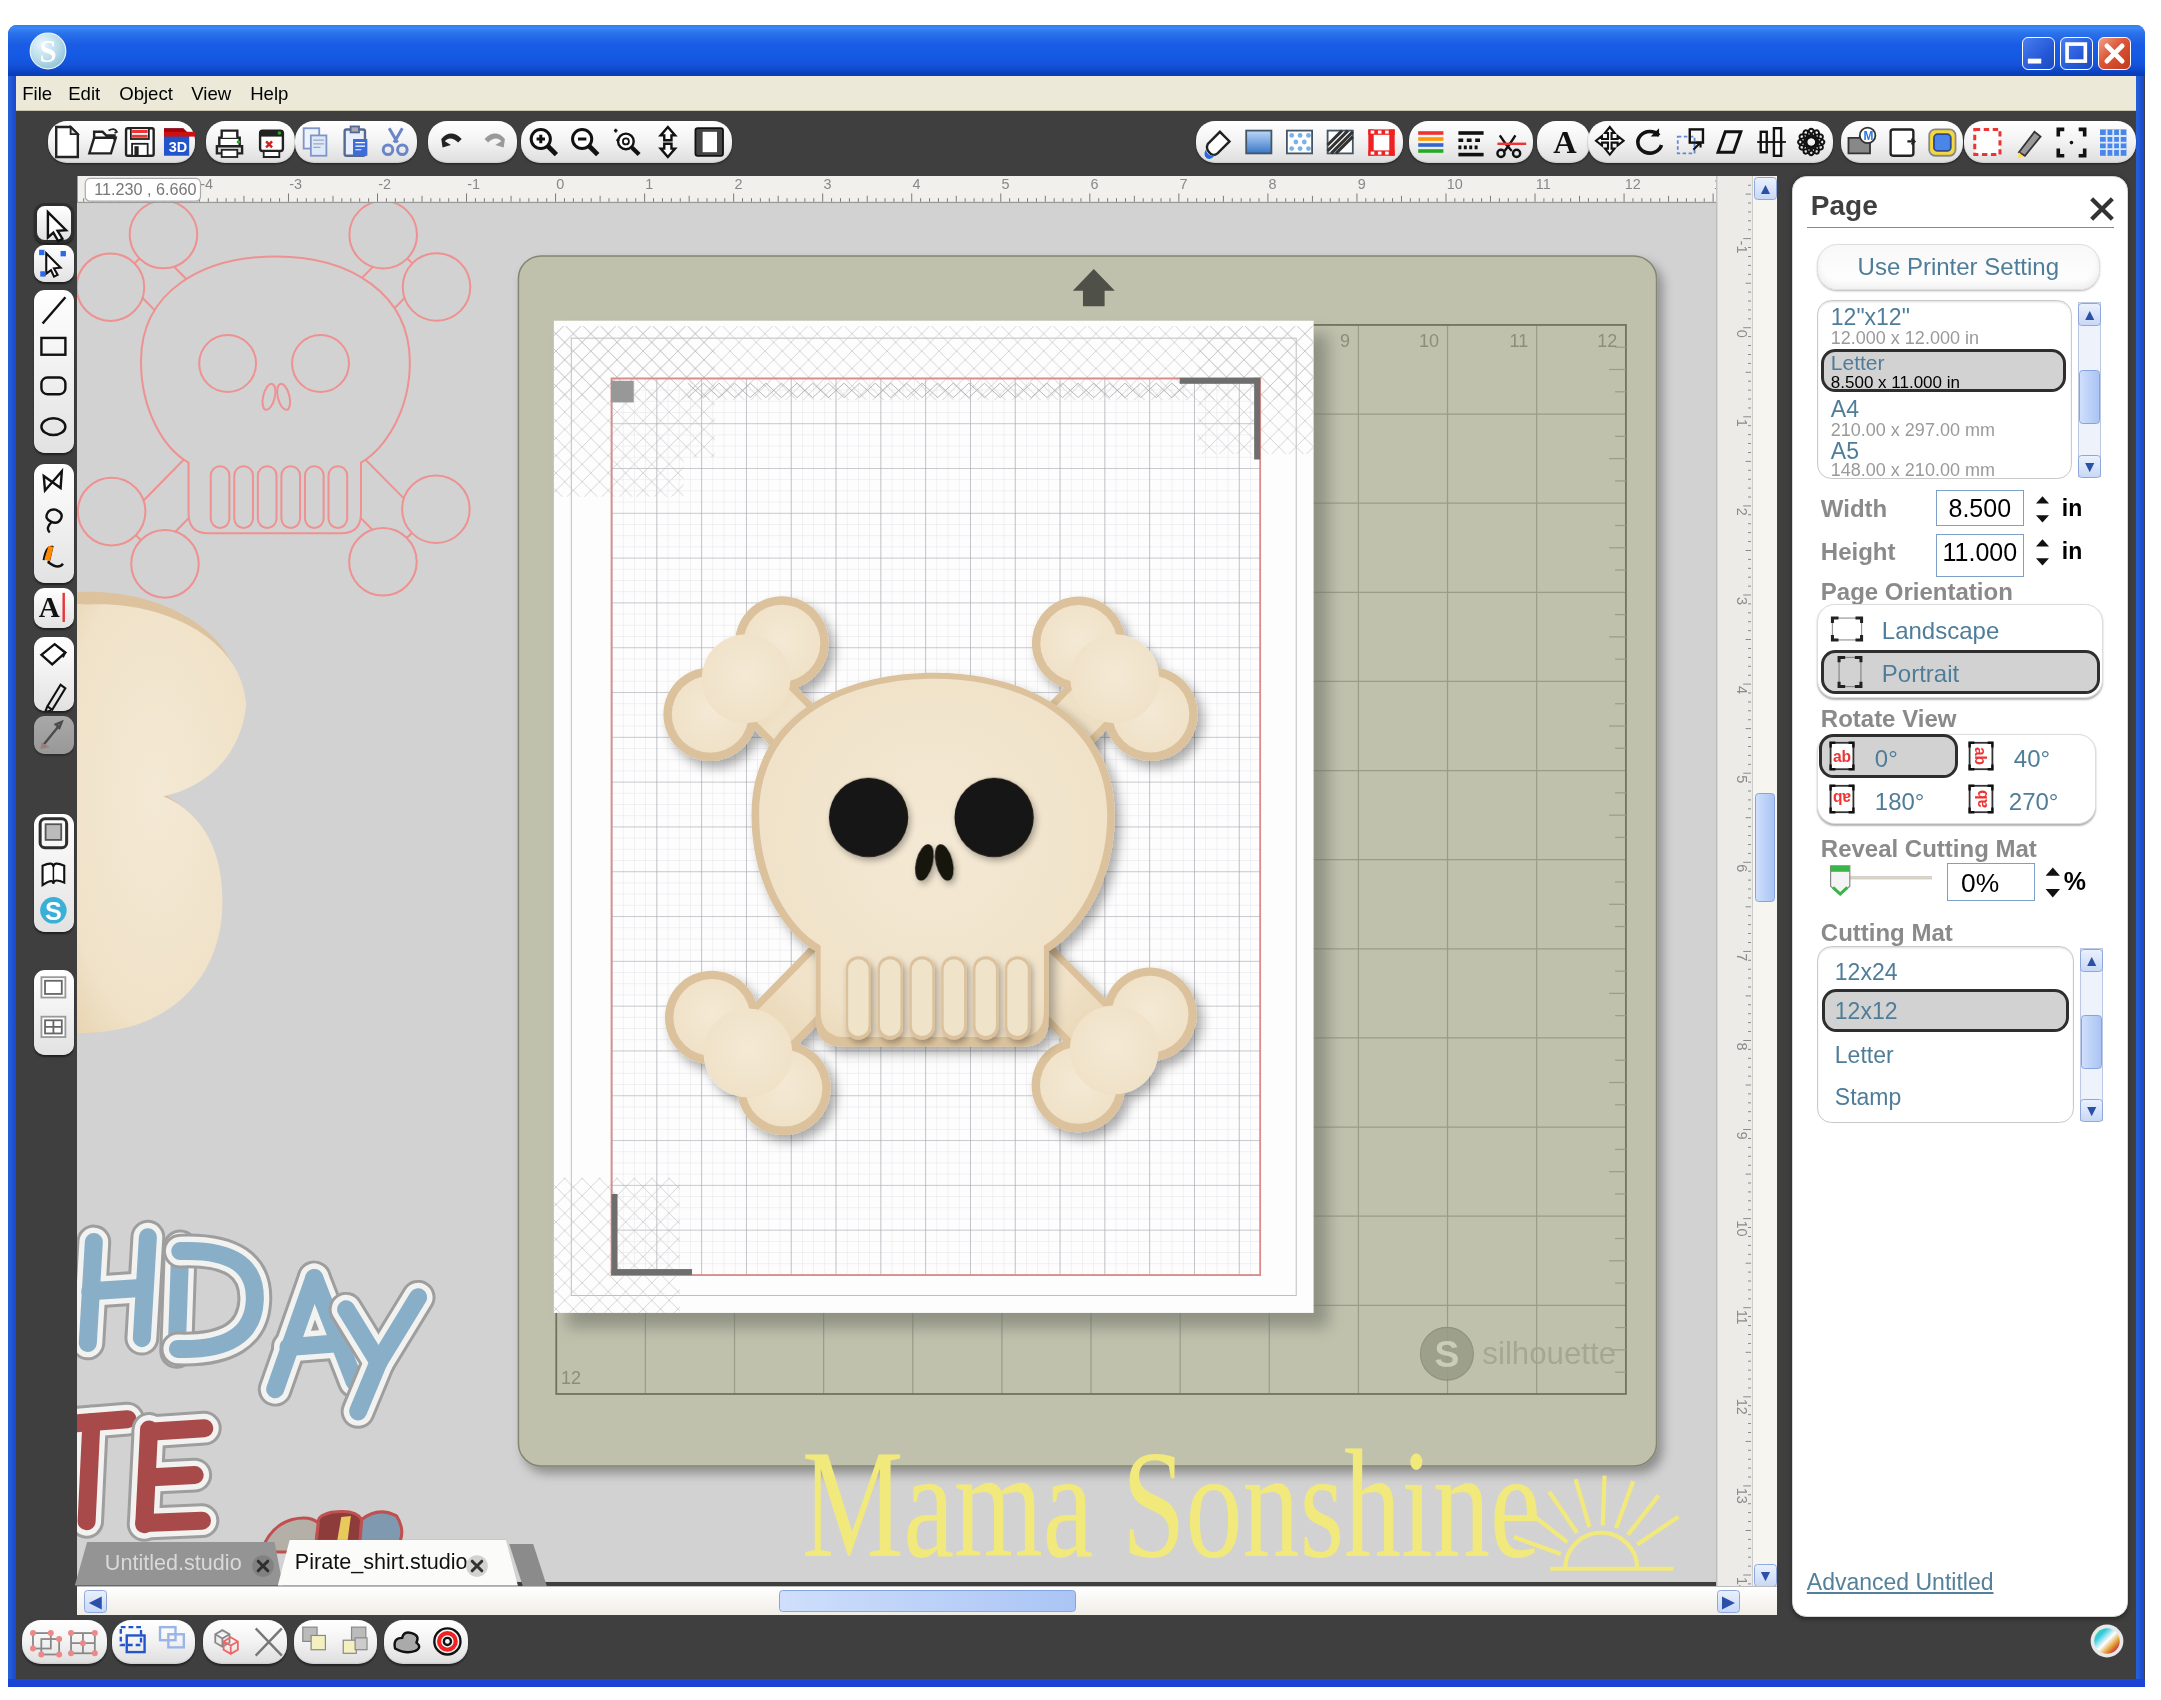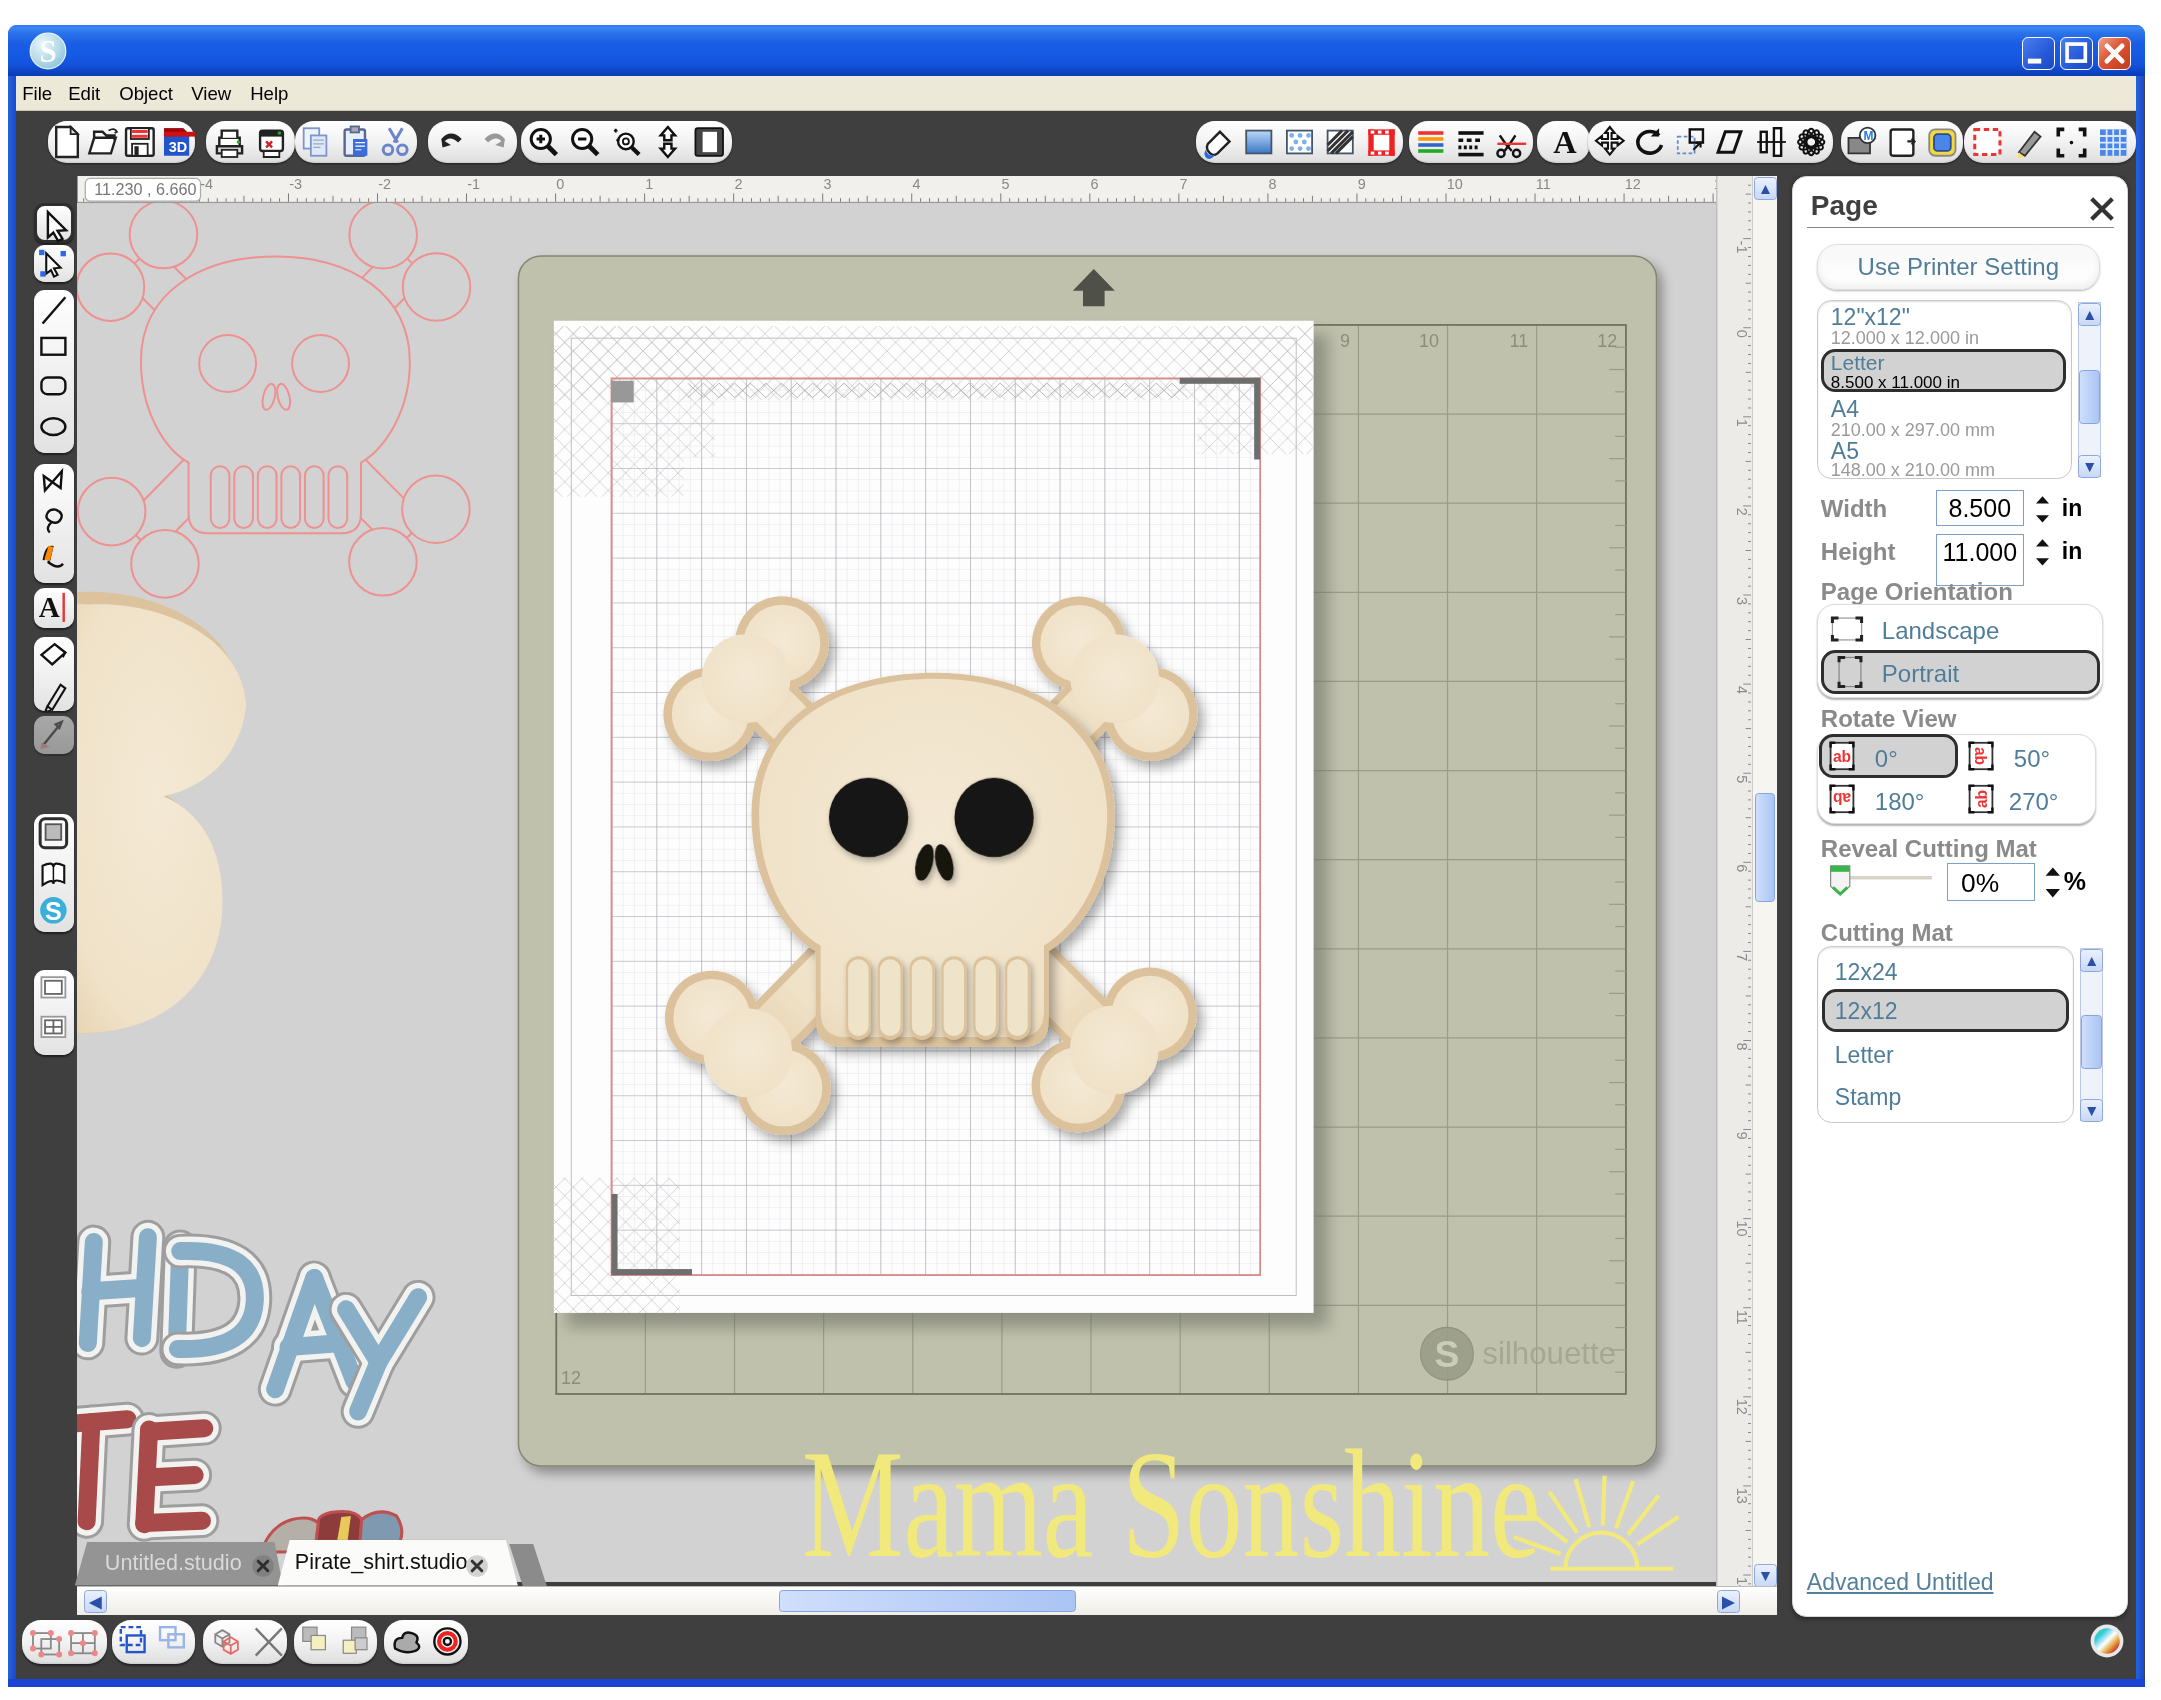--- a/index.html
+++ b/index.html
@@ -1288,21 +1288,21 @@
         <div class="sbbtn" style="top:152px;left:-0.6px">▼</div>
       </div>
       <div class="abs" style="left:28px;top:318px;font-size:24px;"><span class="graylab">Width</span></div>
       <div class="abs" style="left:143px;top:313px;width:88px;height:36px;border:1.2px solid #7ea0c8;background:#fff;font-size:25px;text-align:center;padding-top:3.6px">8.500</div>
       <svg class="abs" style="left:240px;top:317px" width="19" height="32" viewBox="0 0 32 54">
         <path d="M16 4 L27 16 L5 16 Z" fill="#111"></path>
         <path d="M16 48 L27 36 L5 36 Z" fill="#111"></path>
       </svg>
       <div class="abs" style="left:269px;top:318px;font-size:23px;font-weight:bold">in</div>
       <div class="abs" style="left:28px;top:361px;font-size:24px"><span class="graylab">Height</span></div>
-      <div class="abs" style="left:143px;top:357px;width:88px;height:52px;border:1.2px solid #7ea0c8;background:#fff;font-size:25px;text-align:center;padding-top:3.6px">11.000</div>
+      <div class="abs" style="left:143px;top:357px;width:88px;height:43px;border:1.2px solid #7ea0c8;background:#fff;font-size:25px;text-align:center;padding-top:3.6px">11.000</div>
       <svg class="abs" style="left:240px;top:360px" width="19" height="32" viewBox="0 0 32 54">
         <path d="M16 4 L27 16 L5 16 Z" fill="#111"></path>
         <path d="M16 48 L27 36 L5 36 Z" fill="#111"></path>
       </svg>
       <div class="abs" style="left:269px;top:361px;font-size:23px;font-weight:bold">in</div>
       <div class="abs" style="left:28px;top:401px;font-size:24px"><span class="graylab">Page Orientation</span></div>
       <div class="abs" style="left:24px;top:427px;width:286px;height:94px;border-radius:18px;background:#fff;border:1.2px solid #ddd;box-shadow:0 1.2px 1.8px rgba(0,0,0,0.3)"></div>
       <svg class="abs" style="left:37px;top:435px" width="34" height="34" viewBox="0 0 56 56">
         <rect x="4" y="10" width="48" height="36" fill="#fff" stroke="#999" stroke-width="2"></rect>
         <path d="M4 18 v-8 h10 M42 10 h10 v8 M4 38 v8 h10 M42 46 h10 v-8" stroke="#222" stroke-width="5" fill="none"></path>
@@ -1321,21 +1321,21 @@
         <rect x="6" y="6" width="38" height="44" fill="#fff" stroke="#333" stroke-width="3"></rect>
         <path d="M6 14 v-8 h8 M36 6 h8 v8 M6 42 v8 h8 M36 50 h8 v-8" stroke="#111" stroke-width="4" fill="none"></path>
         <text x="25" y="38" font-size="26" font-weight="bold" fill="#e33" text-anchor="middle" transform="rotate(0 25 28)" font-family="Liberation Sans">ab</text>
       </svg>
       <div class="abs" style="left:82px;top:568px;font-size:24px;z-index:3"><span class="steel">0°</span></div>
       <svg class="abs" style="left:173px;top:562px;z-index:3" width="30" height="34" viewBox="0 0 50 56">
         <rect x="6" y="6" width="38" height="44" fill="#fff" stroke="#333" stroke-width="3"></rect>
         <path d="M6 14 v-8 h8 M36 6 h8 v8 M6 42 v8 h8 M36 50 h8 v-8" stroke="#111" stroke-width="4" fill="none"></path>
         <text x="25" y="38" font-size="26" font-weight="bold" fill="#e33" text-anchor="middle" transform="rotate(90 25 28)" font-family="Liberation Sans">ab</text>
       </svg>
-      <div class="abs" style="left:221px;top:568px;font-size:24px"><span class="steel">50°</span></div>
+      <div class="abs" style="left:221px;top:568px;font-size:24px"><span class="steel">40°</span></div>
       <svg class="abs" style="left:34px;top:605px;z-index:3" width="30" height="34" viewBox="0 0 50 56">
         <rect x="6" y="6" width="38" height="44" fill="#fff" stroke="#333" stroke-width="3"></rect>
         <path d="M6 14 v-8 h8 M36 6 h8 v8 M6 42 v8 h8 M36 50 h8 v-8" stroke="#111" stroke-width="4" fill="none"></path>
         <text x="25" y="38" font-size="26" font-weight="bold" fill="#e33" text-anchor="middle" transform="rotate(180 25 28)" font-family="Liberation Sans">ab</text>
       </svg>
       <div class="abs" style="left:82px;top:611px;font-size:24px"><span class="steel">180°</span></div>
       <svg class="abs" style="left:173px;top:605px;z-index:3" width="30" height="34" viewBox="0 0 50 56">
         <rect x="6" y="6" width="38" height="44" fill="#fff" stroke="#333" stroke-width="3"></rect>
         <path d="M6 14 v-8 h8 M36 6 h8 v8 M6 42 v8 h8 M36 50 h8 v-8" stroke="#111" stroke-width="4" fill="none"></path>
         <text x="25" y="38" font-size="26" font-weight="bold" fill="#e33" text-anchor="middle" transform="rotate(270 25 28)" font-family="Liberation Sans">ab</text>

